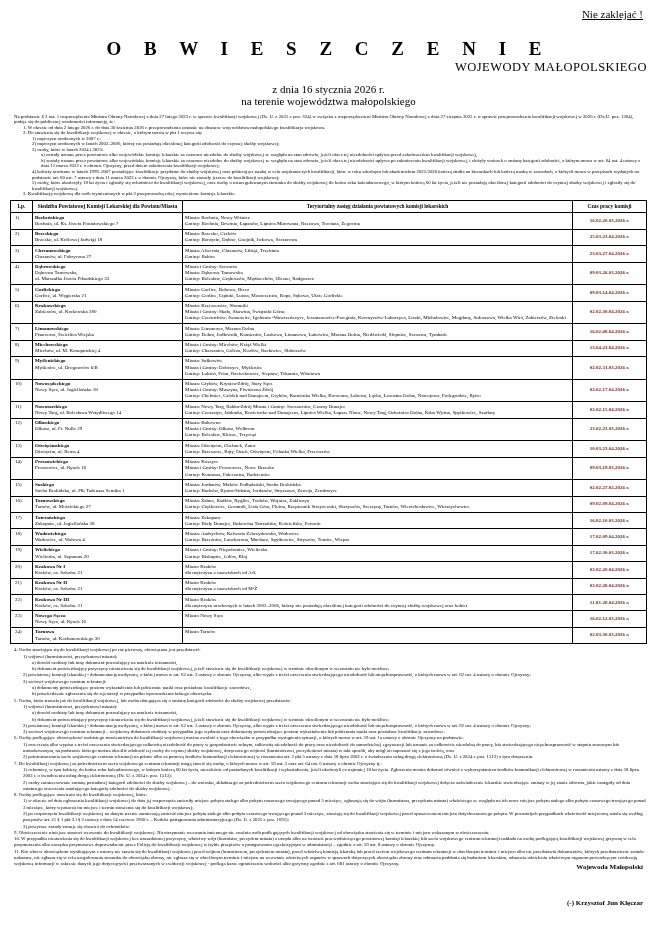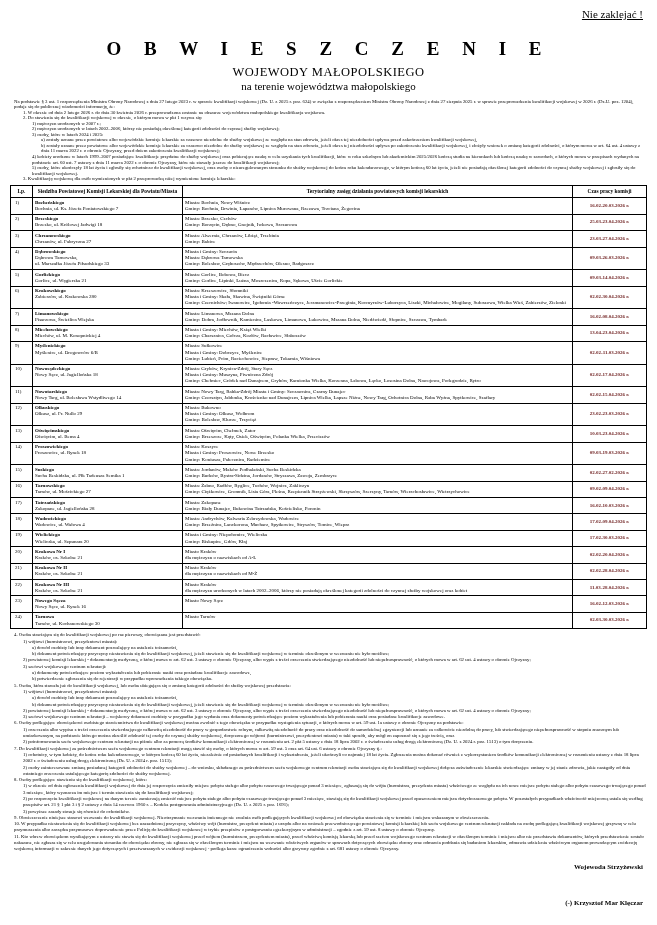--- a/index.html
+++ b/index.html
@@ -1,21 +1,21 @@
 <!DOCTYPE html>
 <html><head>
 <meta charset="utf-8">
 <style>
   * { margin:0; padding:0; box-sizing:border-box; }
   html,body { width:657px; background:#fff; }
   body { font-family:"Liberation Serif","DejaVu Serif",serif; color:#000; position:relative; height:925px; overflow:hidden; }
   .page { padding:8px 10px 0 10px; }
   .no-seal { text-align:right; font-size:11px; text-decoration:underline; padding-right:4px; margin-bottom:8px; }
   .title { text-align:center; font-size:19px; font-weight:bold; letter-spacing:9px; margin-top:18px; }
-  .subtitle { text-align:center; font-size:12.5px; margin-top:5px; letter-spacing:0.5px; }
+  .subtitle { text-align:right; font-size:12.5px; letter-spacing:0.5px; }
   .dateline { text-align:center; font-size:11px; margin-top:8px; }
   .subject { text-align:center; font-size:11px; line-height:12.5px; }
   .intro, .closing { margin-top:6px; font-size:4.8px; line-height:5.55px; }
   .closing { margin-top:3px; line-height:6.3px; }
   .line { white-space:normal; }
   table { border-collapse:collapse; width:100%; margin-top:3px; table-layout:fixed; }
   th, td { border:1px solid #000; font-size:5px; line-height:6.2px; padding:1.5px 2px; vertical-align:top; }
   th { text-align:center; vertical-align:middle; font-size:5.4px; line-height:6.6px; padding:2.5px 2px; }
   col.c-lp { width:22px; } col.c-seat { width:150px; } col.c-time { width:74px; }
   td.lp { text-align:left; padding-left:4px; }
@@ -25,20 +25,21 @@
   .sig-role { font-size:7px; font-weight:bold; }
   .sig-name { font-size:7px; font-weight:bold; margin-top:28px; }
 </style>
 </head>
 <body>
 
 <div class="page">
   <div class="no-seal">Nie zaklejać !</div>
   <div class="title">O B W I E S Z C Z E N I E</div>
   <div class="subtitle">WOJEWODY MAŁOPOLSKIEGO</div>
+  <div class="dateline">z dnia 16 stycznia 2026 r.</div>
   <div class="subject">na terenie województwa małopolskiego</div>
 
   <div class="intro" id="intro-lines">
       <div class="line" style="padding-left: 4px;">Na podstawie § 3 ust. 1 rozporządzenia Ministra Obrony Narodowej z dnia 27 lutego 2023 r. w sprawie kwalifikacji wojskowej (Dz. U. z 2025 r. poz. 624) w związku z rozporządzeniem Ministra Obrony Narodowej z dnia 27 sierpnia 2025 r. w sprawie przeprowadzenia kwalifikacji wojskowej w 2026 r. (Dz.U. poz. 1204), podaje się do publicznej wiadomości informację, że:</div>
       <div class="line" style="padding-left: 13px;">1. W okresie od dnia 2 lutego 2026 r. do dnia 30 kwietnia 2026 r. przeprowadzona zostanie na obszarze  województwa małopolskiego kwalifikacja wojskowa.</div>
       <div class="line" style="padding-left: 13px;">2. Do stawienia się do kwalifikacji wojskowej w okresie, o którym mowa w pkt 1 wzywa się:</div>
       <div class="line" style="padding-left: 22px;">1) mężczyzn urodzonych w 2007 r.;</div>
       <div class="line" style="padding-left: 22px;">2) mężczyzn urodzonych w latach 2002–2006, którzy nie posiadają określonej kategorii zdolności do czynnej służby wojskowej;</div>
       <div class="line" style="padding-left: 22px;">3) osoby, które w latach 2024 i 2025:</div>
       <div class="line" style="padding-left: 31px;">a) zostały uznane przez powiatowe albo wojewódzkie komisje lekarskie za czasowo niezdolne do służby wojskowej ze względu na stan zdrowia, jeżeli okres tej niezdolności upływa przed zakończeniem kwalifikacji wojskowej,</div>
@@ -385,15 +386,15 @@
       <div class="line" style="padding-left: 13px;">1) w okresie od dnia ogłoszenia kwalifikacji wojskowej do dnia jej rozpoczęcia zmieniły miejsce pobytu stałego albo pobytu czasowego trwającego ponad 3 miesiące, zgłaszają się do wójta (burmistrza, prezydenta miasta) właściwego ze względu na ich nowe miejsce pobytu stałego albo pobytu czasowego trwającego ponad 3 miesiące, który wyznacza im miejsce i termin stawienia się do kwalifikacji wojskowej;</div>
       <div class="line" style="padding-left: 13px;">2) po rozpoczęciu kwalifikacji wojskowej na danym terenie zamierzają zmienić miejsce pobytu stałego albo pobytu czasowego trwającego ponad 3 miesiące, stawiają się do kwalifikacji wojskowej przed opuszczeniem miejsca dotychczasowego pobytu. W pozostałych przypadkach właściwość miejscową ustala się według przepisów art. 21 § 1 pkt 3 i § 2 ustawy z dnia 14 czerwca 1960 r. – Kodeks postępowania administracyjnego (Dz. U. z 2025 r. poz. 1691);</div>
       <div class="line" style="padding-left: 13px;">3) powyższe zasady stosuje się również do ochotników.</div>
       <div class="line" style="padding-left: 4px;">9. Obwieszczenie niniejsze stanowi wezwanie do kwalifikacji wojskowej. Nieotrzymanie wezwania imiennego nie zwalnia osób podlegających kwalifikacji wojskowej od obowiązku stawienia się w terminie i miejscu wskazanym w obwieszczeniu.</div>
       <div class="line" style="padding-left: 4px;">10. W przypadku niestawienia się do kwalifikacji wojskowej bez uzasadnionej przyczyny, właściwy wójt (burmistrz, prezydent miasta) z urzędu albo na wniosek przewodniczącego powiatowej komisji lekarskiej lub szefa wojskowego centrum rekrutacji nakłada na osobę podlegającą kwalifikacji wojskowej grzywnę w celu przymuszenia albo zarządza przymusowe doprowadzenie przez Policję do kwalifikacji wojskowej w trybie przepisów o postępowaniu egzekucyjnym w administracji – zgodnie z art. 59 ust. 8 ustawy o obronie Ojczyzny.</div>
       <div class="line" style="padding-left: 4px;">11. Kto wbrew obowiązkom wynikającym z ustawy nie stawia się do kwalifikacji wojskowej przed wójtem (burmistrzem, prezydentem miasta), przed właściwą komisją lekarską lub przed szefem wojskowego centrum rekrutacji w określonym terminie i miejscu albo nie przedstawia dokumentów, których przedstawienie zostało nakazane, nie zgłasza się w celu uregulowania stosunku do obowiązku obrony, nie zgłasza się w określonym terminie i miejscu na wezwanie właściwych organów w sprawach dotyczących obowiązku obrony oraz odmawia poddania się badaniom lekarskim, odmawia udzielenia właściwym organom prowadzącym ewidencję wojskową informacji w zakresie danych jego dotyczących i przetwarzanych w ewidencji wojskowej - podlega karze ograniczenia wolności albo grzywny zgodnie z art. 681 ustawy o obronie Ojczyzny.</div>
     </div>
 </div>
 
 <div class="sig">
-  <div class="sig-role">Wojewoda Strzyżewski</div>
-  <div class="sig-name">(-) Krzysztof Mar Klęczar</div>
+  <div class="sig-role">Wojewoda Małopolski</div>
+  <div class="sig-name">(-) Krzysztof Jun Klęczar</div>
 </div>
 
 </body></html>

